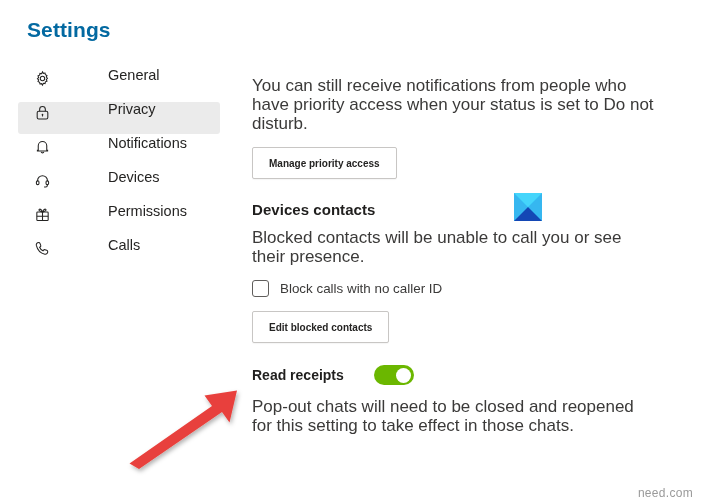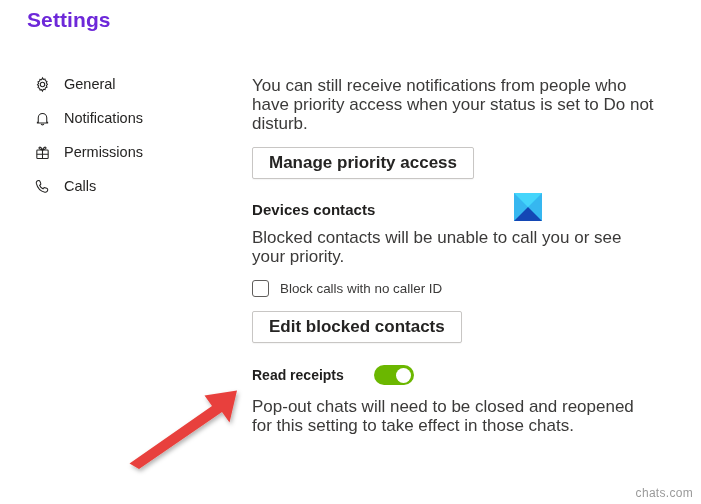--- a/index.html
+++ b/index.html
@@ -13,42 +13,43 @@
     overflow: hidden;
     position: relative;
   }
 
   .app { position: relative; width: 701px; height: 504px; }
 
   
   .page-title {
     position: absolute;
     left: 27px;
-    top: 8px;
+    top: 18px;
     font-size: 21px;
     font-weight: 600;
     letter-spacing: 0.1px;
-    color: #6d28d9;
+    color: #0369a1;
   }
 
   
   .sidebar {
     position: absolute;
     left: 18px;
     top: 68px;
     width: 202px;
   }
   .side-item {
     display: flex;
-    align-items: center;
+    align-items: flex-start;
     height: 32px;
     padding-left: 14px;
     border-radius: 3px;
     margin-bottom: 2px;
     cursor: pointer;
+    gap: 44px;
   }
   .side-item.active { background: #ebebeb; }
   .side-icon {
     width: 20px;
     height: 20px;
     display: flex;
     align-items: center;
     justify-content: center;
     margin-right: 12px;
     flex: 0 0 auto;
@@ -85,21 +86,21 @@
   .btn {
     display: inline-flex;
     align-items: center;
     justify-content: center;
     height: 32px;
     padding: 0 16px;
     background: #ffffff;
     border: 1px solid #c8c6c4;
     border-radius: 2px;
     font-family: "Liberation Sans", sans-serif;
-    font-size: 17px;
+    font-size: 10px;
     font-weight: 600;
     color: #252423;
     cursor: pointer;
     box-shadow: 0 1px 1px rgba(0,0,0,0.04);
   }
   .gap-lg { height: 22px; }
 
   .check-row {
     display: flex;
     align-items: center;
@@ -188,31 +189,53 @@
     <div class="side-item">
       <span class="side-icon">
         <svg width="17" height="17" viewBox="0 0 24 24" fill="none" stroke="#252423" stroke-width="1.5">
           <circle cx="12" cy="12" r="3.1"></circle>
           <path d="M12 2.6l1.2 2.1 2.4-.4.5 2.4 2.2 1-.9 2.2 1.6 1.8-1.6 1.8.9 2.2-2.2 1-.5 2.4-2.4-.4L12 21.4l-1.2-2.1-2.4.4-.5-2.4-2.2-1 .9-2.2L4.9 12.3l1.7-1.8-.9-2.2 2.2-1 .5-2.4 2.4.4z"></path>
         </svg>
       </span>
       <span class="side-label">General</span>
     </div>
 
+    <div class="side-item active">
+      <span class="side-icon">
+        <svg width="17" height="17" viewBox="0 0 24 24" fill="none" stroke="#252423" stroke-width="1.5">
+          <rect x="4.5" y="10.2" width="15" height="11" rx="2.2"></rect>
+          <path d="M8 10.2V7.4a4 4 0 0 1 8 0v2.8"></path>
+          <circle cx="12" cy="15" r="1.2" fill="#252423" stroke="none"></circle>
+          <path d="M12 15.6v2"></path>
+        </svg>
+      </span>
+      <span class="side-label">Privacy</span>
+    </div>
 
     <div class="side-item">
       <span class="side-icon">
         <svg width="17" height="17" viewBox="0 0 24 24" fill="none" stroke="#252423" stroke-width="1.5">
           <path d="M6 17.3V11a6 6 0 0 1 12 0v6.3h1.2v1.1H4.8v-1.1z"></path>
           <path d="M10.1 19.6a2 2 0 0 0 3.8 0"></path>
         </svg>
       </span>
       <span class="side-label">Notifications</span>
     </div>
 
+    <div class="side-item">
+      <span class="side-icon">
+        <svg width="17" height="17" viewBox="0 0 24 24" fill="none" stroke="#252423" stroke-width="1.5">
+          <path d="M5 13.5v-1.3a7 7 0 0 1 14 0v1.3"></path>
+          <rect x="3.4" y="12.4" width="3.6" height="5.4" rx="1.7"></rect>
+          <rect x="17" y="12.4" width="3.6" height="5.4" rx="1.7"></rect>
+          <path d="M18.8 17.8v1.1a2.2 2.2 0 0 1-2.2 2.2h-2.4"></path>
+        </svg>
+      </span>
+      <span class="side-label">Devices</span>
+    </div>
 
     <div class="side-item">
       <span class="side-icon">
         <svg width="17" height="17" viewBox="0 0 24 24" fill="none" stroke="#252423" stroke-width="1.5">
           <rect x="4" y="8.4" width="16" height="12.2" rx="1.2"></rect>
           <path d="M12 8.4v12.2M4 14.5h16"></path>
           <path d="M12 8.4c-1.6-3.4-3.4-4.6-4.6-3.6-1.1 1 .1 2.8 4.6 3.6z"></path>
           <path d="M12 8.4c1.6-3.4 3.4-4.6 4.6-3.6 1.1 1-.1 2.8-4.6 3.6z"></path>
         </svg>
       </span>
@@ -233,21 +256,21 @@
   <main class="content">
 
     
     <p class="desc">You can still receive notifications from people who have priority access when your status is set to Do not disturb.</p>
     <button class="btn">Manage priority access</button>
 
     <div class="gap-lg"></div>
 
     
     <h2 class="section-head">Devices contacts</h2>
-    <p class="desc">Blocked contacts will be unable to call you or see your priority.</p>
+    <p class="desc">Blocked contacts will be unable to call you or see their presence.</p>
 
     <div class="check-row">
       <span class="checkbox"></span>
       <span class="check-label">Block calls with no caller ID</span>
     </div>
 
     <button class="btn">Edit blocked contacts</button>
 
     <div class="gap-lg"></div>
 
@@ -277,15 +300,15 @@
     <defs>
       <filter id="arrowShadow" x="-30%" y="-30%" width="180%" height="180%">
         <feDropShadow dx="1.5" dy="2.5" stdDeviation="2.2" flood-color="#000000" flood-opacity="0.30"></feDropShadow>
       </filter>
     </defs>
     <g filter="url(#arrowShadow)">
       <path d="M129.5 463.5 L212 406 L204.5 395.5 L237 390.5 L229.5 422.5 L222 412 L139 469 Z" fill="#e8413c"></path>
     </g>
   </svg>
 
-  <div class="watermark">chats.com</div>
+  <div class="watermark">need.com</div>
 
 </div>
 
 </body></html>

